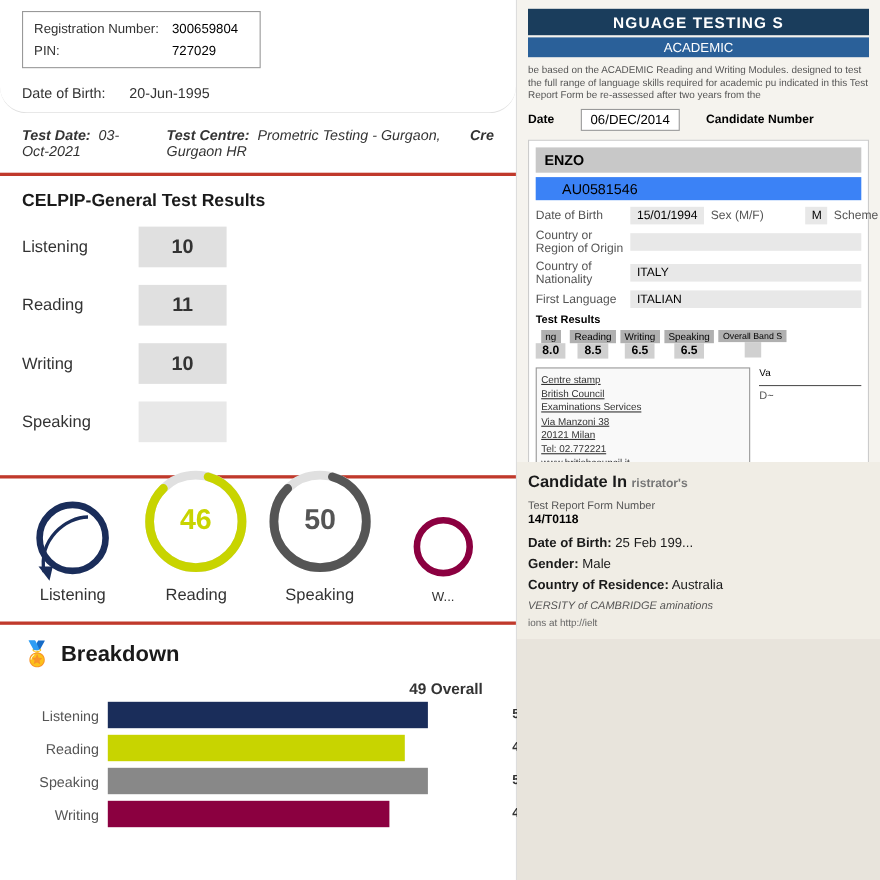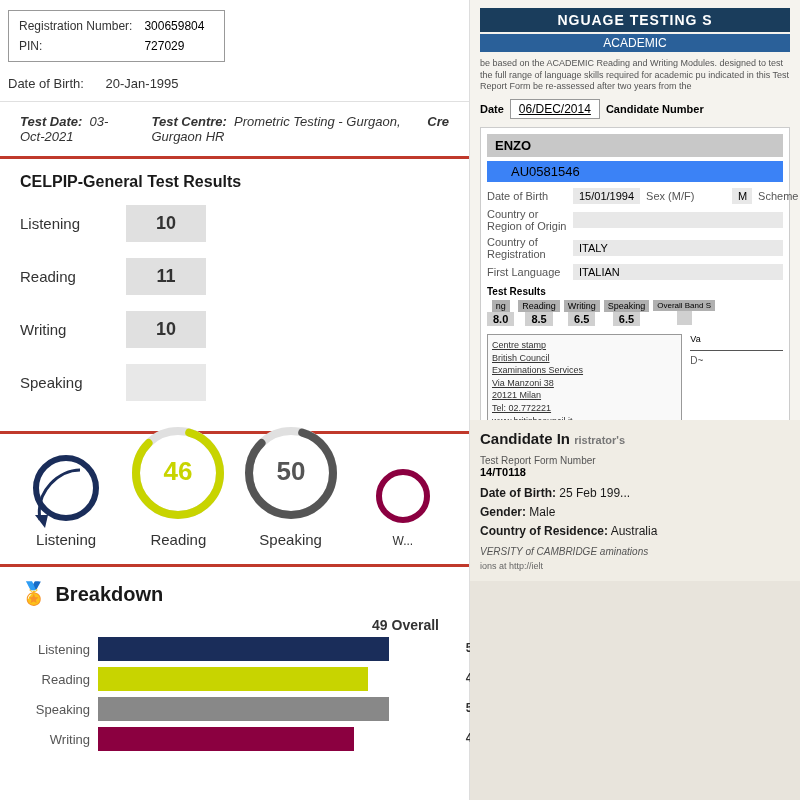--- a/index.html
+++ b/index.html
@@ -18,22 +18,23 @@
       left: 0;
       top: 0;
       width: 470px;
       height: 800px;
       background: #fff;
       border-right: 1px solid #ddd;
     }
 
     
     .top-section {
-      padding: 10px 8px;
+      padding: 10px 20px;
       border-bottom: 1px solid #e0e0e0;
+      border-radius: 24px;
     }
 
     .reg-table {
       font-size: 13px;
       border: 1px solid #999;
       padding: 4px 8px;
       display: inline-block;
       margin-bottom: 6px;
     }
     .reg-table table td {
@@ -238,33 +239,32 @@
     .ielts-note {
       font-size: 9px;
       color: #555;
       margin-bottom: 6px;
       line-height: 1.3;
     }
 
     .ielts-date-row {
       display: flex;
       align-items: center;
-      gap: 6px;
+      gap: 24px;
       margin-bottom: 8px;
     }
     .ielts-date-label {
       font-size: 11px;
       font-weight: bold;
     }
     .ielts-date-box {
       border: 1px solid #999;
       padding: 2px 8px;
       font-size: 12px;
       background: #fff;
-      text-decoration: underline;
     }
     .ielts-cand-label {
       font-size: 11px;
       font-weight: bold;
     }
 
     .ielts-form-section {
       background: #fff;
       border: 1px solid #ccc;
       padding: 6px;
@@ -418,21 +418,21 @@
         <tr>
           <td>PIN:</td>
           <td>727029</td>
         </tr>
       </tbody>
         </table>
     </div>
     <div class="dob-row">
       <span>Date of Birth:</span>
       &nbsp;&nbsp;&nbsp;&nbsp;
-      <span>20-Jan-1995</span>
+      <span>20-Jun-1995</span>
     </div>
   </div>
 
   <div class="test-info">
     <div class="test-info-row">
       <span>
         <span class="test-info-label">Test Date:</span>
         &nbsp;<span>03-Oct-2021</span>
       </span>
       <span>
@@ -602,21 +602,21 @@
         <span class="form-field-label">Scheme Code</span>
 
       </div>
 
       <div class="form-row">
         <span class="form-field-label">Country or Region of Origin</span>
         <div class="form-field-value">&nbsp;</div>
       </div>
 
       <div class="form-row">
-        <span class="form-field-label">Country of Registration</span>
+        <span class="form-field-label">Country of Nationality</span>
         <div class="form-field-value">ITALY</div>
       </div>
 
       <div class="form-row">
         <span class="form-field-label">First Language</span>
         <div class="form-field-value">ITALIAN</div>
       </div>
 
       <div style="font-size:10px; font-weight:bold; margin: 6px 0 3px;">Test Results</div>
       <div class="ielts-scores-row">

